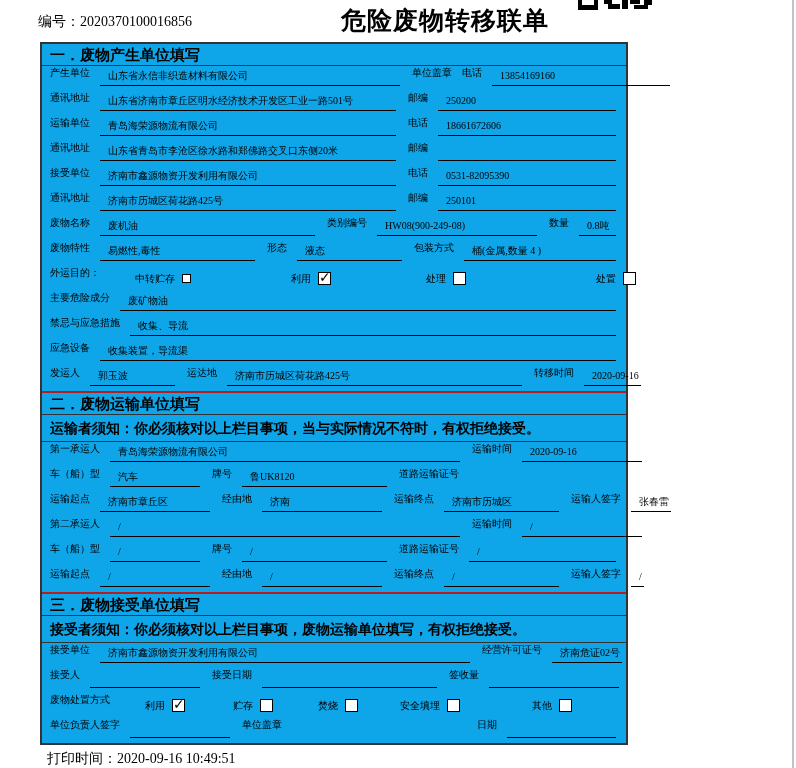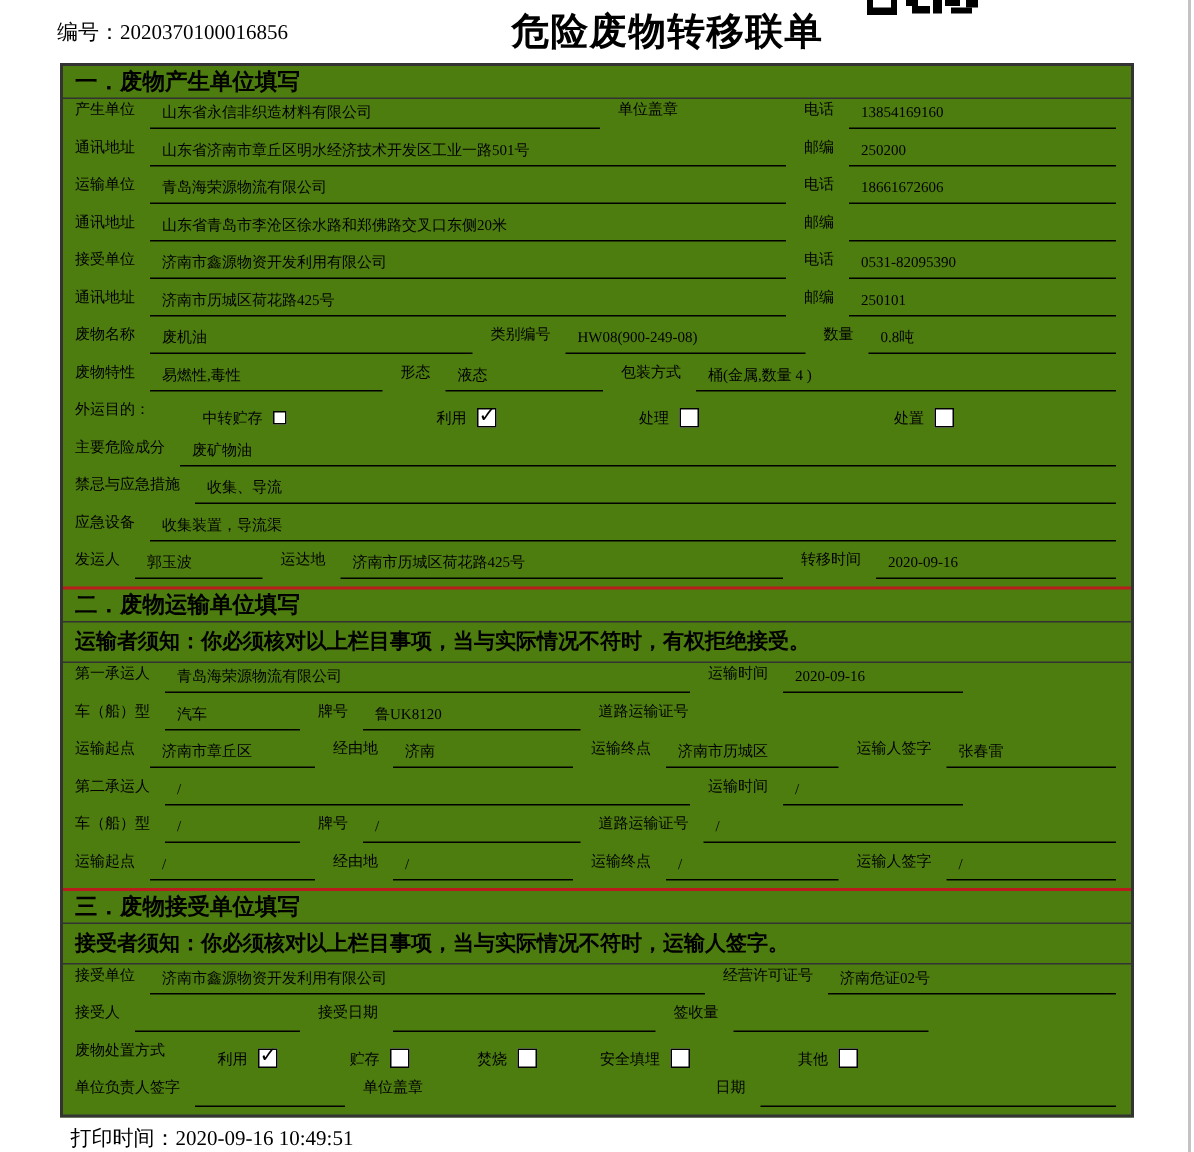--- a/index.html
+++ b/index.html
@@ -7,22 +7,22 @@
     font-family:"Liberation Serif","DejaVu Serif",serif; color:#000; }
   body { position:relative; }
 
   
   .serial { position:absolute; left:38px; top:13px; font-size:14px; }
   .doc-title { position:absolute; left:300px; top:4px; width:290px; text-align:center;
     font-size:25px; font-weight:bold; letter-spacing:1px; }
   .qr-frag { position:absolute; left:578px; top:0; width:74px; height:10px; }
 
   
-  .form { position:absolute; left:40px; top:42px; width:716px;
-    border:2px solid #333; background:#4d7c0f; }
+  .form { position:absolute; left:40px; top:42px; width:588px;
+    border:2px solid #333; background:#0ea5e9; }
   .sec2, .sec3 { border-top:2px solid #b91c1c; }
   .sec-head { height:22px; line-height:21px; font-weight:bold; font-size:15px;
     padding-left:8px; border-bottom:1px solid #333;
     font-family:"Liberation Sans","DejaVu Sans",sans-serif; }
   .notice { height:27px; line-height:27px; font-size:14px; padding-left:8px;
     border-bottom:1px solid #333; white-space:nowrap;font-weight:bold; }
   .row { display:flex; height:25px; padding:0 10px 0 8px;
     font-size:10px; white-space:nowrap; }
   .lbl { margin-right:10px; flex:none; }
   .val { border-bottom:1px solid #000; height:20px; line-height:20px;
@@ -233,21 +233,21 @@
       <span class="val w120">/</span>
       <span class="lbl gap">运输终点</span>
       <span class="val w115">/</span>
       <span class="lbl gap">运输人签字</span>
       <span class="val grow">/</span>
     </div>
   </div>
 
   <div class="sec3">
     <div class="sec-head">三．废物接受单位填写</div>
-    <div class="notice">接受者须知：你必须核对以上栏目事项，当与实际情况不符时，运输人签字。</div>
+    <div class="notice">接受者须知：你必须核对以上栏目事项，废物运输单位填写，有权拒绝接受。</div>
 
     <div class="row">
       <span class="lbl">接受单位</span>
       <span class="val w370">济南市鑫源物资开发利用有限公司</span>
       <span class="lbl gap">经营许可证号</span>
       <span class="val grow">济南危证02号</span>
     </div>
 
     <div class="row">
       <span class="lbl">接受人</span>

